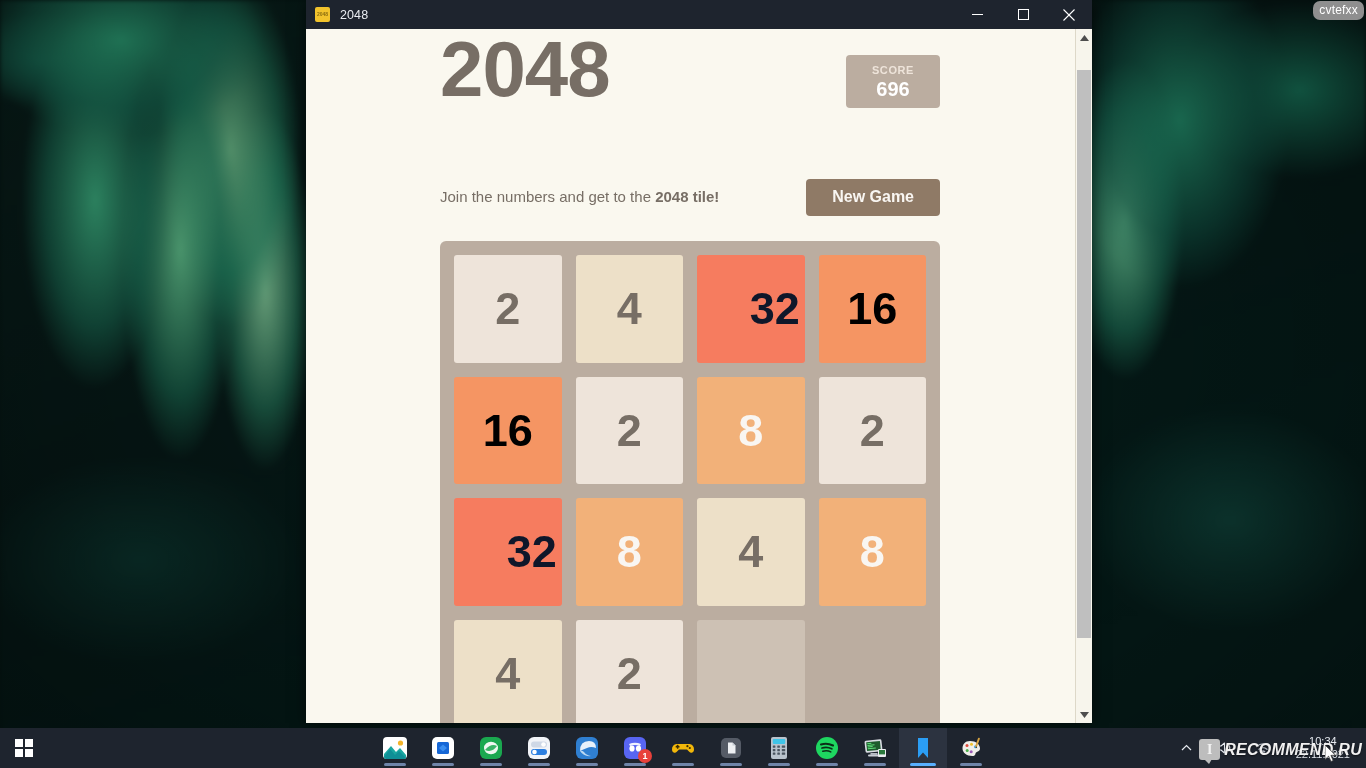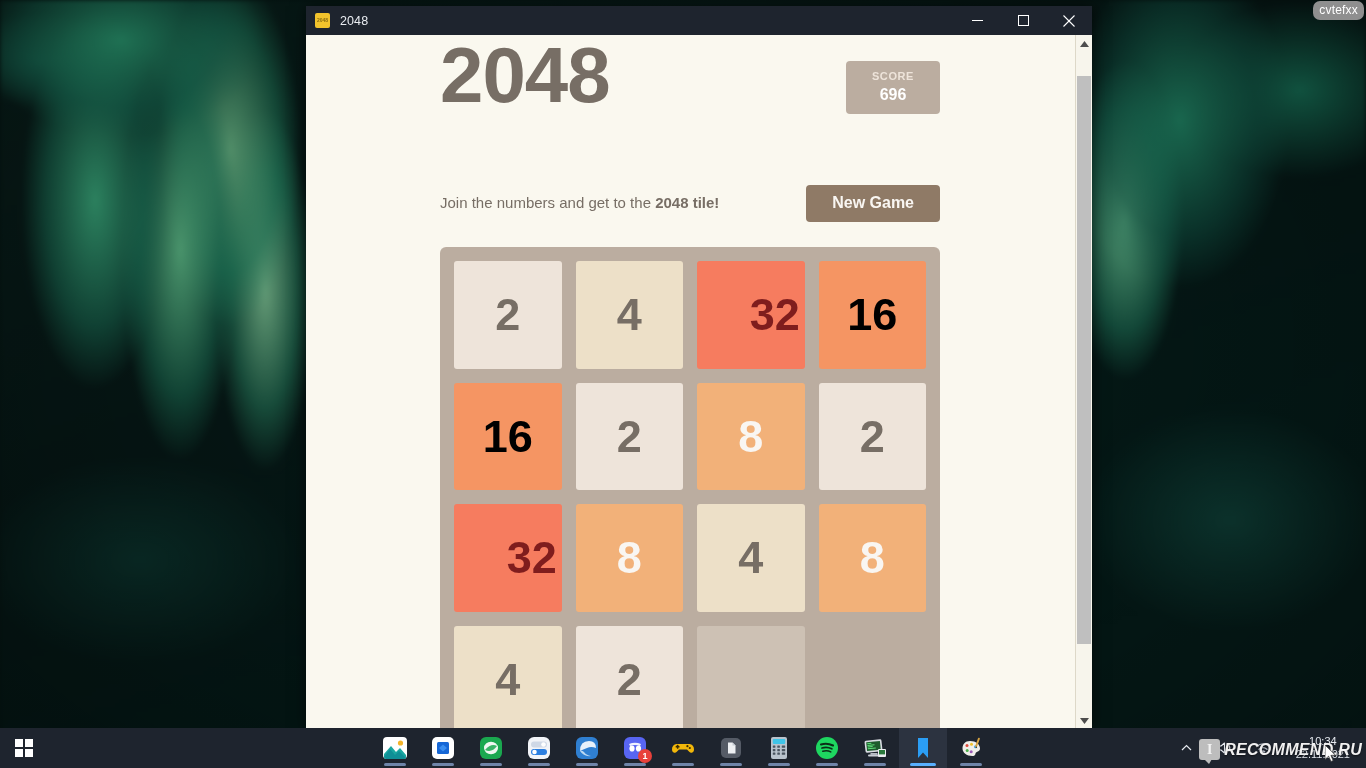--- a/index.html
+++ b/index.html
@@ -39,21 +39,21 @@
     background:#8f8f8f; color:#ffffff;
     font-size:12px; padding:2px 6px 3px 6px;
     letter-spacing:.2px; line-height:14px;border-radius:7px;
   }
 
   
   #window {
     position:absolute; left:306px; top:0; width:786px; height:723px;
     background:#faf8ef;
     box-shadow:0 0 14px rgba(0,0,0,.55);
-    display:flex; flex-direction:column;margin-top:6px;
+    display:flex; flex-direction:column;
   }
   #titlebar {
     height:29px; background:#1e242e; display:flex; align-items:center;
     flex:0 0 29px; position:relative;
   }
   #app-icon {
     width:15px; height:15px; margin-left:9px; background:#f2c32c;
     border-radius:2px; display:flex; align-items:center; justify-content:center;
     font-size:5px; color:#8a6d10; font-weight:bold; line-height:1;
   }
@@ -87,21 +87,21 @@
   #scores { position:absolute; right:0; top:30px; display:flex; gap:8px; }
   .score-box {
     background:#bbada0; border-radius:4px; width:94px; height:53px;
     display:flex; flex-direction:column; align-items:center; justify-content:center;
     color:#ffffff; padding-top:2px;
   }
   .score-label {
     font-size:11px; font-weight:bold; color:#eee4da; letter-spacing:.6px;
     text-transform:uppercase; line-height:12px;
   }
-  .score-value { font-size:16px; font-weight:bold; line-height:26px; }
+  .score-value { font-size:20px; font-weight:bold; line-height:26px; }
 
   
   #sub-row {
     position:absolute; left:134px; top:148px; width:500px; height:40px;
     display:flex; align-items:center; justify-content:space-between;
   }
   #tagline { font-size:15px; color:#776e65; line-height:20px; }
   #tagline b { font-weight:bold; }
   #new-game-btn {
     background:#8f7a66; color:#f9f6f2; border:none; border-radius:4px;
@@ -119,21 +119,21 @@
   }
   .tile {
     border-radius:3px; display:flex; align-items:center; justify-content:center;
     font-weight:bold; font-size:45px; line-height:1;
   }
   .t-empty { background:#cdc1b4; }
   .t-2     { background:#eee4da; color:#776e65; }
   .t-4     { background:#ede0c8; color:#776e65; }
   .t-8     { background:#f2b179; color:#f9f6f2; }
   .t-16    { background:#f59563; color:#000000; }
-  .t-32    { background:#f67c5f; color:#7f1d1d;padding-left:48px; }
+  .t-32    { background:#f67c5f; color:#0f172a;padding-left:48px; }
   .t-64    { background:#f65e3b; color:#f9f6f2; }
 
   
   #scrollbar {
     flex:0 0 17px; width:17px; background:#f7f5ec;
     border-left:1px solid #ddd8c8; display:flex; flex-direction:column;
     position:relative;
   }
   .sb-arrow {
     height:17px; flex:0 0 17px; display:flex; align-items:center; justify-content:center;

